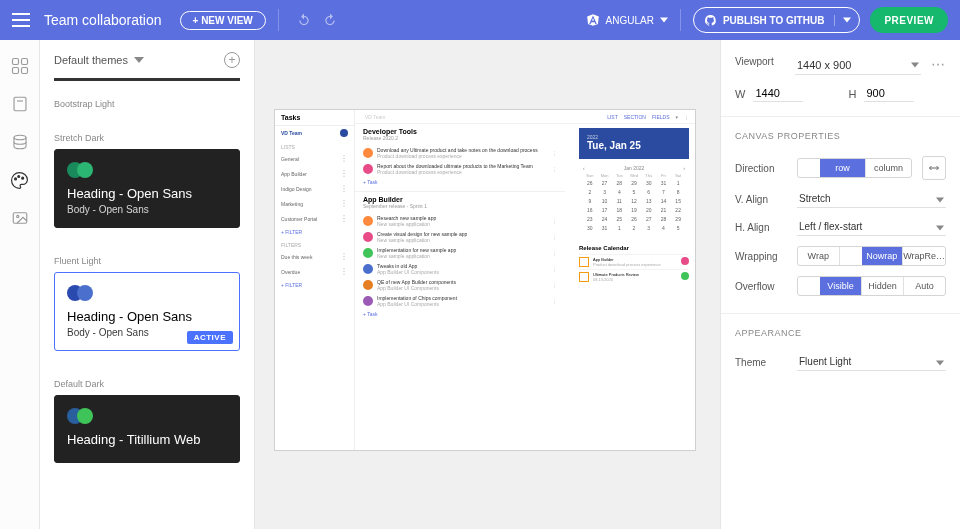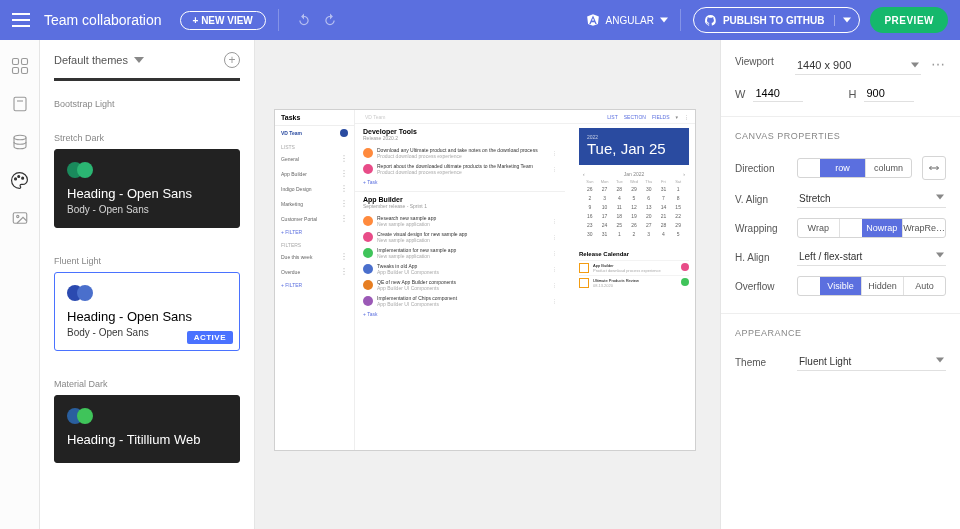--- a/index.html
+++ b/index.html
@@ -56,21 +56,21 @@
 .dev-sub { font-size: 5px; color: #999; }
 .task-item { display: flex; align-items: center; gap: 4px; padding: 2px 8px; font-size: 5px; position: relative; }
 .task-item .av { width: 10px; height: 10px; border-radius: 50%; background: #ff8a3d; flex-shrink: 0; }
 .task-item .txt { flex: 1; }
 .task-item .txt div:first-child { color: #333; }
 .task-item .txt div:last-child { color: #aaa; }
 .app-builder { padding: 4px 8px; border-top: 1px solid #f0f0f0; margin-top: 4px; }
 .cal-area { position: absolute; right: 6px; top: 18px; width: 110px; }
 .cal-head { background: #2a4ba0; color: #fff; padding: 6px 8px 8px; }
 .cal-head .y { font-size: 5px; opacity: .7; }
-.cal-head .d { font-size: 15px; font-weight: 400; }
+.cal-head .d { font-size: 10px; font-weight: 700; }
 .cal-body { background: #fff; padding: 4px; font-size: 5px; }
 .cal-nav { display: flex; justify-content: space-between; align-items: center; color: #888; padding: 2px 0; }
 .cal-grid { display: grid; grid-template-columns: repeat(7, 1fr); gap: 1px; text-align: center; }
 .cal-grid .dow { color: #aaa; font-size: 4px; }
 .cal-grid .dn { color: #666; padding: 1px 0; }
 .rel-cal { margin-top: 6px; }
 .rel-cal .rt { font-size: 6px; font-weight: 600; padding: 3px 0; }
 .rel-item { display: flex; gap: 4px; padding: 2px 0; border-top: 1px solid #f3f3f3; font-size: 4px; }
 .rel-item .sq { width: 10px; height: 10px; border: 1.5px solid #f39c12; }
 .rel-item .dot2 { width: 8px; height: 8px; border-radius: 50%; margin-left: auto; }
@@ -83,21 +83,21 @@
 .wh-row .grp { display: flex; align-items: center; gap: 8px; flex: 1; }
 .wh-row .grp input { border: none; border-bottom: 1px solid #e0e0e0; width: 50px; font-size: 11px; padding: 2px; text-align: left; outline: none; }
 .sec-title { font-size: 9px; color: #888; padding: 14px 14px 10px; letter-spacing: .5px; }
 .prop-row { display: flex; align-items: center; padding: 5px 14px; gap: 6px; }
 .prop-row .pl { width: 56px; font-size: 10px; }
 .btn-grp { display: flex; border: 1px solid #d5d5d5; border-radius: 3px; overflow: hidden; flex: 1; }
 .btn-grp .b { flex: 1; text-align: center; padding: 4px 0; font-size: 9px; color: #555; cursor: pointer; border-right: 1px solid #e0e0e0; }
 .btn-grp .b:last-child { border-right: none; }
 .btn-grp .b.on { background: #5b6fdf; color: #fff; margin-left: 22px; }
 .swap-btn { width: 24px; height: 24px; border: 1px solid #d5d5d5; border-radius: 3px; display: flex; align-items: center; justify-content: center; cursor: pointer; margin-left: 4px; }
-.sel2 { flex: 1; display: flex; justify-content: space-between; align-items: flex-start; border-bottom: 1px solid #e0e0e0; padding: 3px 2px; cursor: pointer; font-size: 10px; color: #333; }
+.sel2 { flex: 1; display: flex; justify-content: space-between; align-items: flex-end; border-bottom: 1px solid #e0e0e0; padding: 3px 2px; cursor: pointer; font-size: 10px; color: #333; }
 </style>
 </head>
 <body>
 
 <div class="header">
   <div class="hamburger">
       <span></span>
       <span></span>
       <span></span>
     </div>
@@ -205,21 +205,21 @@
     <div class="theme-card active-card">
       <div class="dots-row">
           <div class="dot" style="background:#2b4ab0"></div>
           <div class="dot" style="background:#4a6fcc"></div>
         </div>
       <div class="card-head">Heading - Open Sans</div>
       <div class="card-body">Body - Open Sans</div>
       <div class="active-badge">ACTIVE</div>
     </div>
 
-    <div class="section-lbl">Material Dark</div>
+    <div class="section-lbl">Default Dark</div>
     <div class="theme-card dark">
       <div class="dots-row">
           <div class="dot" style="background:#2a5f9e"></div>
           <div class="dot" style="background:#3fc45a"></div>
         </div>
       <div class="card-head">Heading - Titillium Web</div>
 
     </div>
   </div>
 
@@ -484,35 +484,35 @@
     <div class="prop-row">
       <div class="pl">V. Align</div>
       <div class="sel2">
           <span>Stretch</span>
           <svg width="8" height="8" viewBox="0 0 10 6" fill="#888">
             <path d="M0 0l5 6 5-6z"></path>
           </svg>
         </div>
     </div>
     <div class="prop-row">
-      <div class="pl">Wrapping</div>
-      <div class="btn-grp">
-        <div class="b">Wrap</div>
-        <div class="b on">Nowrap</div>
-        <div class="b">WrapRe…</div>
-      </div>
-    </div>
-    <div class="prop-row">
       <div class="pl">H. Align</div>
       <div class="sel2">
           <span>Left / flex-start</span>
           <svg width="8" height="8" viewBox="0 0 10 6" fill="#888">
             <path d="M0 0l5 6 5-6z"></path>
           </svg>
         </div>
+    </div>
+    <div class="prop-row">
+      <div class="pl">Wrapping</div>
+      <div class="btn-grp">
+        <div class="b">Wrap</div>
+        <div class="b on">Nowrap</div>
+        <div class="b">WrapRe…</div>
+      </div>
     </div>
     <div class="prop-row">
       <div class="pl">Overflow</div>
       <div class="btn-grp">
         <div class="b on">Visible</div>
         <div class="b">Hidden</div>
         <div class="b">Auto</div>
       </div>
     </div>
     <div style="border-top:1px solid #eee;margin-top:12px"></div>

